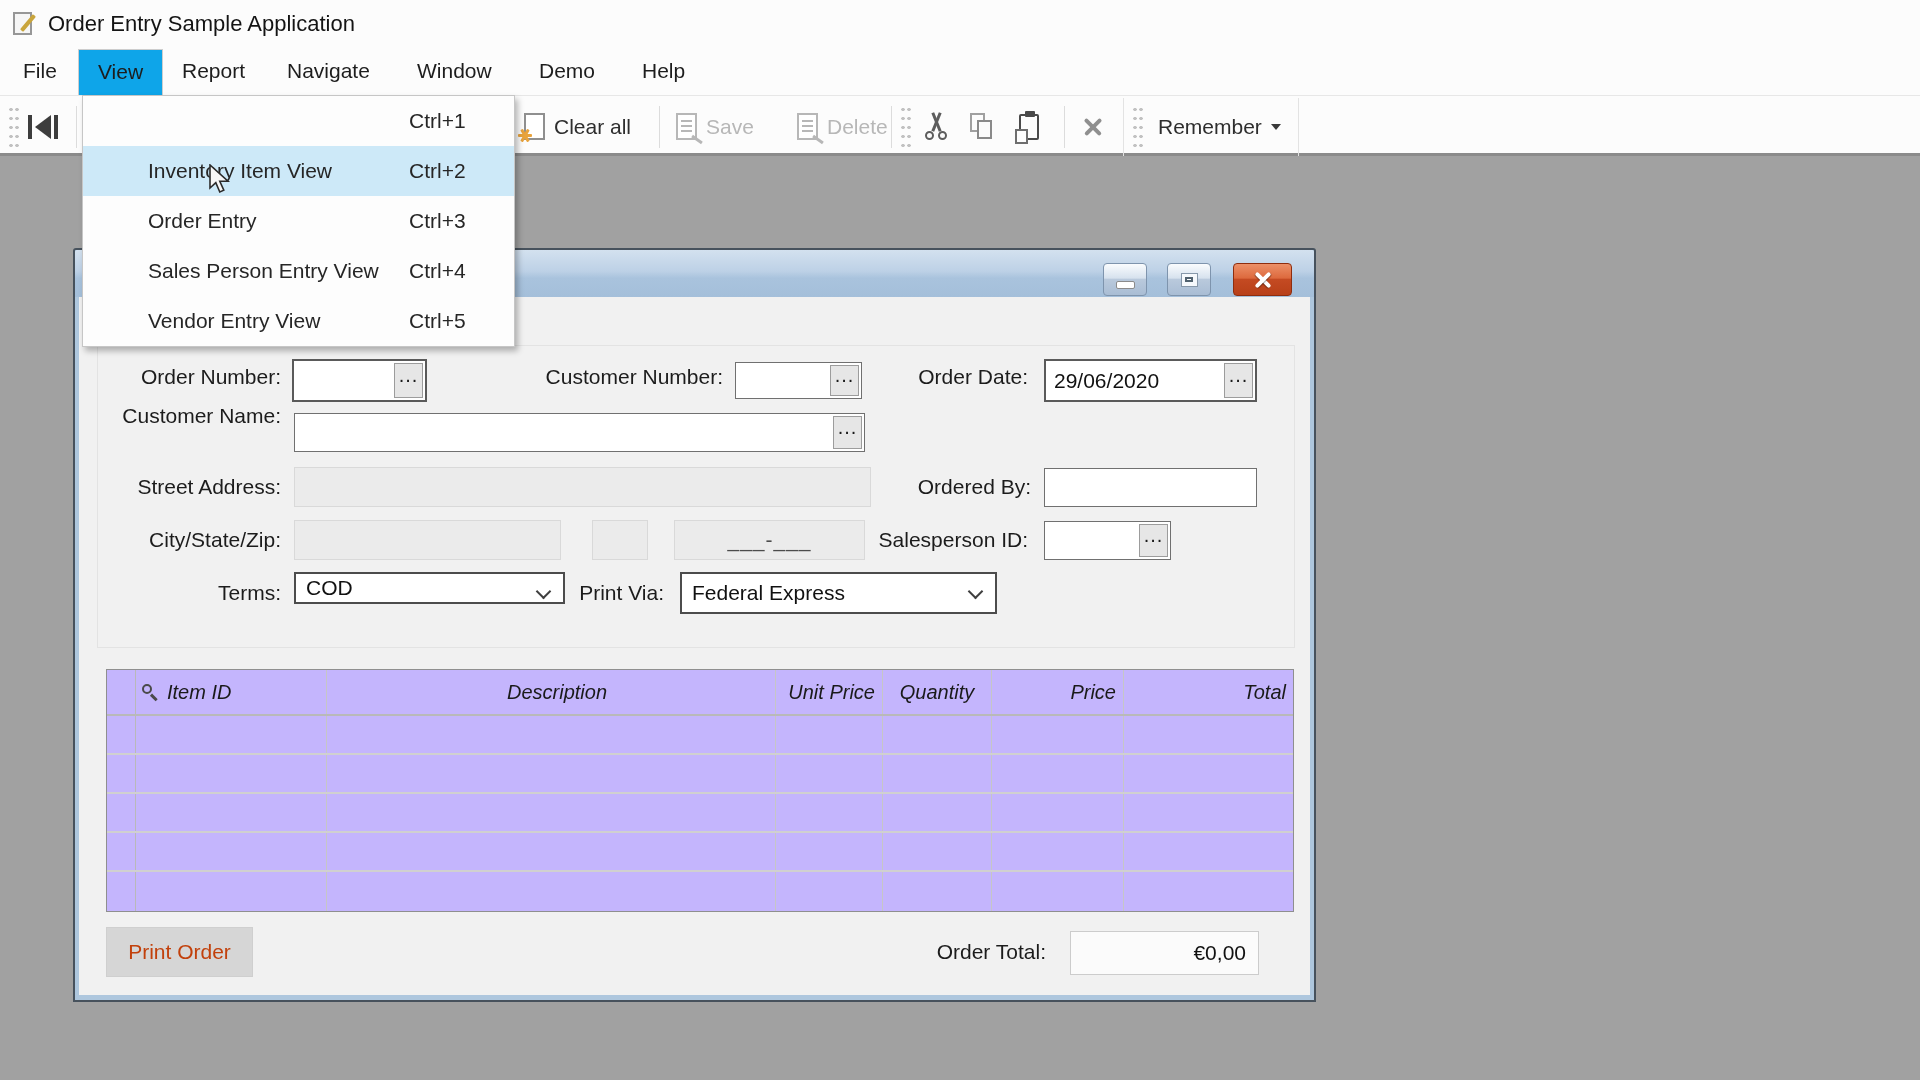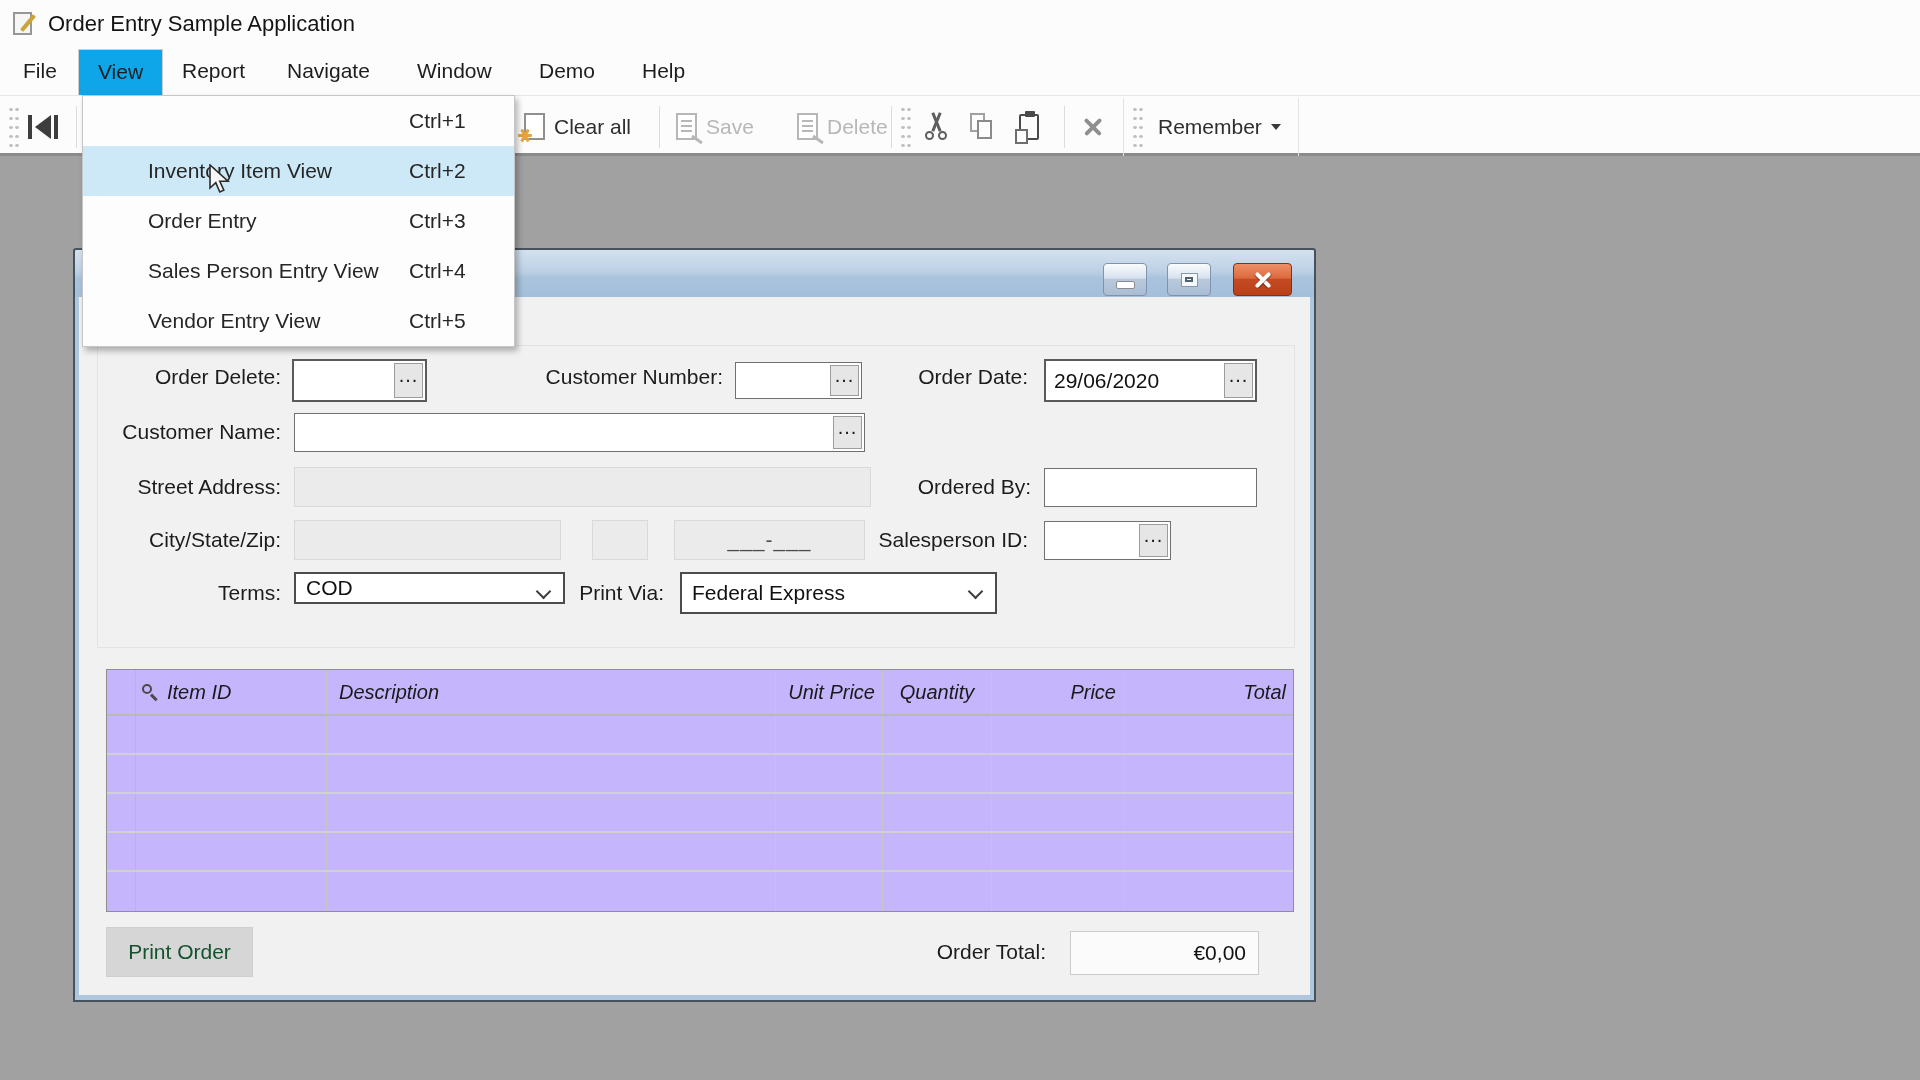--- a/index.html
+++ b/index.html
@@ -102,29 +102,29 @@
 
   
   .grid { position:absolute; left:31px; top:419px; width:1188px; height:243px; background:#c4b5fd; border:1px solid #8f8f8f; }
   .grow { display:grid; grid-template-columns:29px 191px 449px 107px 109px 132px auto; }
   .grow.ghead { height:46px; border-bottom:2px solid #b9b9b9; }
   .grow.gbody { height:39px; border-bottom:2px solid #d0d0d0; }
   .grow.gbody.last { border-bottom:0; }
   .gc { border-right:1px solid #c6c6c6; display:flex; align-items:center; font-size:20px; color:#1a1a1a; overflow:hidden; }
   .gc.sel { border-right-color:#b9b9b9; }
   .gc.c0 { padding-left:6px; gap:8px; }
-  .gc.c1 { padding-left:12px; }
+  .gc.c1 { padding-left:12px;justify-content:center; }
   .gc.c2, .gc.c4, .gc.c5 { justify-content:flex-end; padding-right:7px; }
   .gc.c3 { justify-content:center; }
   .gc.c5 { border-right:0; }
   .mag { position:relative; width:17px; height:17px; }
   .mag b.mc { position:absolute; left:0; top:0; width:10px; height:10px; border:2px solid #4a4a4a; border-radius:50%; }
   .mag b.mh { position:absolute; right:1px; bottom:2px; width:8px; height:2.5px; background:#4a4a4a; transform:rotate(45deg); }
 
-  .print-btn { position:absolute; left:31px; top:677px; width:147px; height:50px; background:#d6d6d6; border:1px solid #cfcfcf; color:#14532d; font-size:21px; font-family:inherit; }
+  .print-btn { position:absolute; left:31px; top:677px; width:147px; height:50px; background:#d6d6d6; border:1px solid #cfcfcf; color:#c2410c; font-size:21px; font-family:inherit; }
   .total-box { position:absolute; left:995px; top:681px; width:189px; height:44px; background:#fbfbfb; border:1px solid #cccccc; display:flex; align-items:center; justify-content:flex-end; padding-right:12px; font-size:21px; color:#111; }
 
   .cursor { position:absolute; left:207px; top:164px; z-index:20; }
 </style>
 </head>
 <body>
 
 <div class="chrome">
   <div class="titlebar">
     <span class="app-icon">
@@ -240,21 +240,21 @@
   <button class="wbtn closeb">
       <span class="g-close">
         <i class="x1"></i>
         <i class="x2"></i>
       </span>
     </button>
 
   <div class="win-client"></div>
   <div class="panel"></div>
 
-  <span class="flabel" style="right:1033px; top:112px">Order Delete:</span>
+  <span class="flabel" style="right:1033px; top:112px">Order Number:</span>
   <div class="inp strong" style="left:217px; top:109px; width:135px; height:43px">
     <span class="val"></span>
     <span class="browse">
         <span>...</span>
       </span>
   </div>
   <span class="flabel" style="right:591px; top:112px">Customer Number:</span>
   <div class="inp mid" style="left:660px; top:112px; width:127px; height:37px">
     <span class="val"></span>
     <span class="browse">
@@ -262,21 +262,21 @@
       </span>
   </div>
   <span class="flabel" style="right:286px; top:112px">Order Date:</span>
   <div class="inp strong" style="left:969px; top:109px; width:213px; height:43px">
     <span class="val">29/06/2020</span>
     <span class="browse">
         <span>...</span>
       </span>
   </div>
 
-  <span class="flabel" style="right:1033px; top:167px">Customer Name:</span>
+  <span class="flabel" style="right:1033px; top:151px">Customer Name:</span>
   <div class="inp mid" style="left:219px; top:163px; width:571px; height:39px">
     <span class="val"></span>
     <span class="browse">
         <span>...</span>
       </span>
   </div>
 
   <span class="flabel" style="right:1033px; top:222px">Street Address:</span>
   <div class="inp dis" style="left:219px; top:217px; width:577px; height:40px">
     <span class="val"></span>

